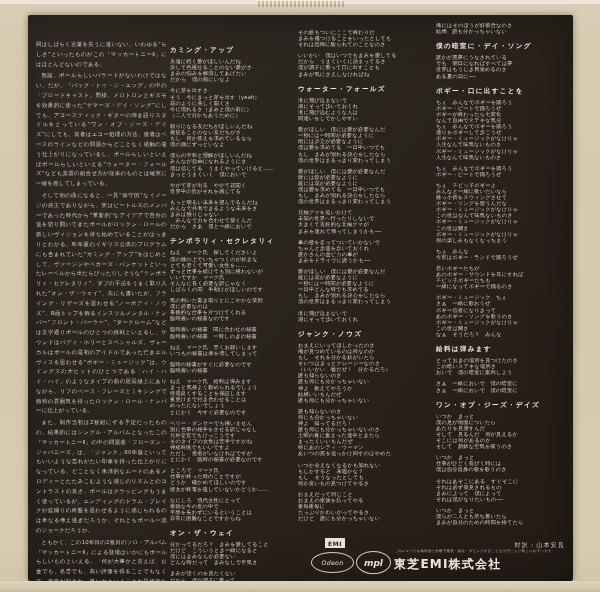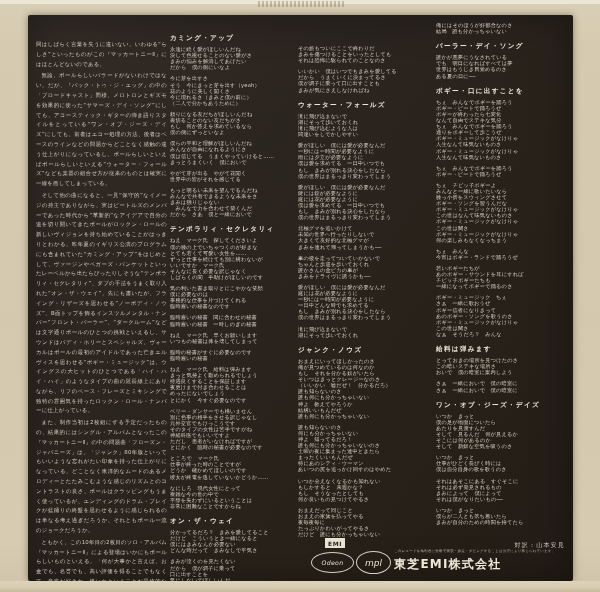--- a/index.html
+++ b/index.html
@@ -17,32 +17,32 @@
     position:absolute;left:28px;top:15px;width:545px;height:566px;border-radius:2px;overflow:hidden;
     background:linear-gradient(125deg,#332c26 0%,#2b2520 35%,#282119 70%,#231c16 100%);
     box-shadow:0 0 7px rgba(74,62,42,.55), inset 0 0 40px rgba(0,0,0,.35);
   }
   .essay{position:absolute;left:8px;top:25px;width:131px;color:#d2cbbd;
     font-size:5.4px;line-height:9.8px;text-align:justify;letter-spacing:.25px}
   .essay .para{margin:0 0 2px 0}
   .essay .para.indent{text-indent:1em}
   .lyrics-col{position:absolute;color:#d8d2c5;font-size:5.2px;line-height:6.1px;letter-spacing:.2px}
   #col-a{left:142px;top:20px;width:116px}
-  #col-b{left:270px;top:30px;width:114px}
+  #col-b{left:270px;top:14px;width:114px}
   #col-c{left:408px;top:7px;width:132px}
   .song-title{font-size:6.6px;font-weight:bold;letter-spacing:1.3px;color:#eae4d6;margin:9px 0 5px 0;white-space:nowrap}
-  .lyrics-col .song-title:first-child{margin-top:0}
+  .lyrics-col .song-title:first-child{margin-top:12px}
   .stanza{margin:0 0 5px 0}
   .line{white-space:nowrap;overflow:hidden}
   .emi-box{position:absolute;left:297px;top:523px;width:20px;height:10px;background:#e8e2d2;
     color:#29231e;font-size:6px;font-weight:bold;display:flex;align-items:center;justify-content:center;letter-spacing:.6px}
   .odeon{position:absolute;left:283px;top:537px;width:41px;height:19px;border:1px solid #d6d0c2;border-radius:50%;
     color:#e6e0d1;font-size:6.2px;font-style:italic;display:flex;align-items:center;justify-content:center;letter-spacing:.3px}
   .mpl{position:absolute;left:328px;top:536px;width:33px;height:21px;border:1px solid #d6d0c2;border-radius:50%;
-    color:#e6e0d1;font-size:9px;font-weight:normal;font-style:italic;display:flex;align-items:center;justify-content:center}
+    color:#e6e0d1;font-size:9px;font-weight:bold;font-style:italic;display:flex;align-items:center;justify-content:center}
   .notice{position:absolute;left:366px;top:534px;width:162px;height:5px;font-size:3.5px;color:#b3ac9c;
     white-space:nowrap;overflow:hidden;letter-spacing:.2px}
   .company{position:absolute;left:366px;top:541px;font-size:12px;font-weight:bold;color:#ede7d9;letter-spacing:1.2px}
   .credit{position:absolute;right:8px;top:526px;font-size:6px;color:#d8d2c5;letter-spacing:1.2px}
 </style>
 </head>
 <body>
 
 <div class="paper-top"></div>
 <div class="scan-mark"></div>
@@ -262,21 +262,21 @@
         <div class="line">夜毎夜毎に</div>
         <div class="line">たっぷりかわいがってやるさ</div>
         <div class="line">だけど　誰にも分かっちゃいない</div>
       </div>
     </div>
   <div class="lyrics-col" id="col-c">
       <div class="stanza">
         <div class="line">俺にはそのほうが好都合なのさ</div>
         <div class="line">結局　誰も分かっちゃいない</div>
       </div>
-      <div class="song-title">パーラー・デイ・ソング</div>
+      <div class="song-title">僕の暗室に・デイ・ソング</div>
       <div class="stanza">
         <div class="line">誰かが悪夢にうなされている</div>
         <div class="line">でも　明日になればすべては夢</div>
         <div class="line">世界はもうじき目覚めるのさ</div>
         <div class="line">ある夏の日に──</div>
       </div>
       <div class="song-title">ボギー・口に出すことを</div>
       <div class="stanza">
         <div class="line">ちぇ　みんなでボギーを踊ろう</div>
         <div class="line">ボギー・ビートで踊ろうぜ</div>

